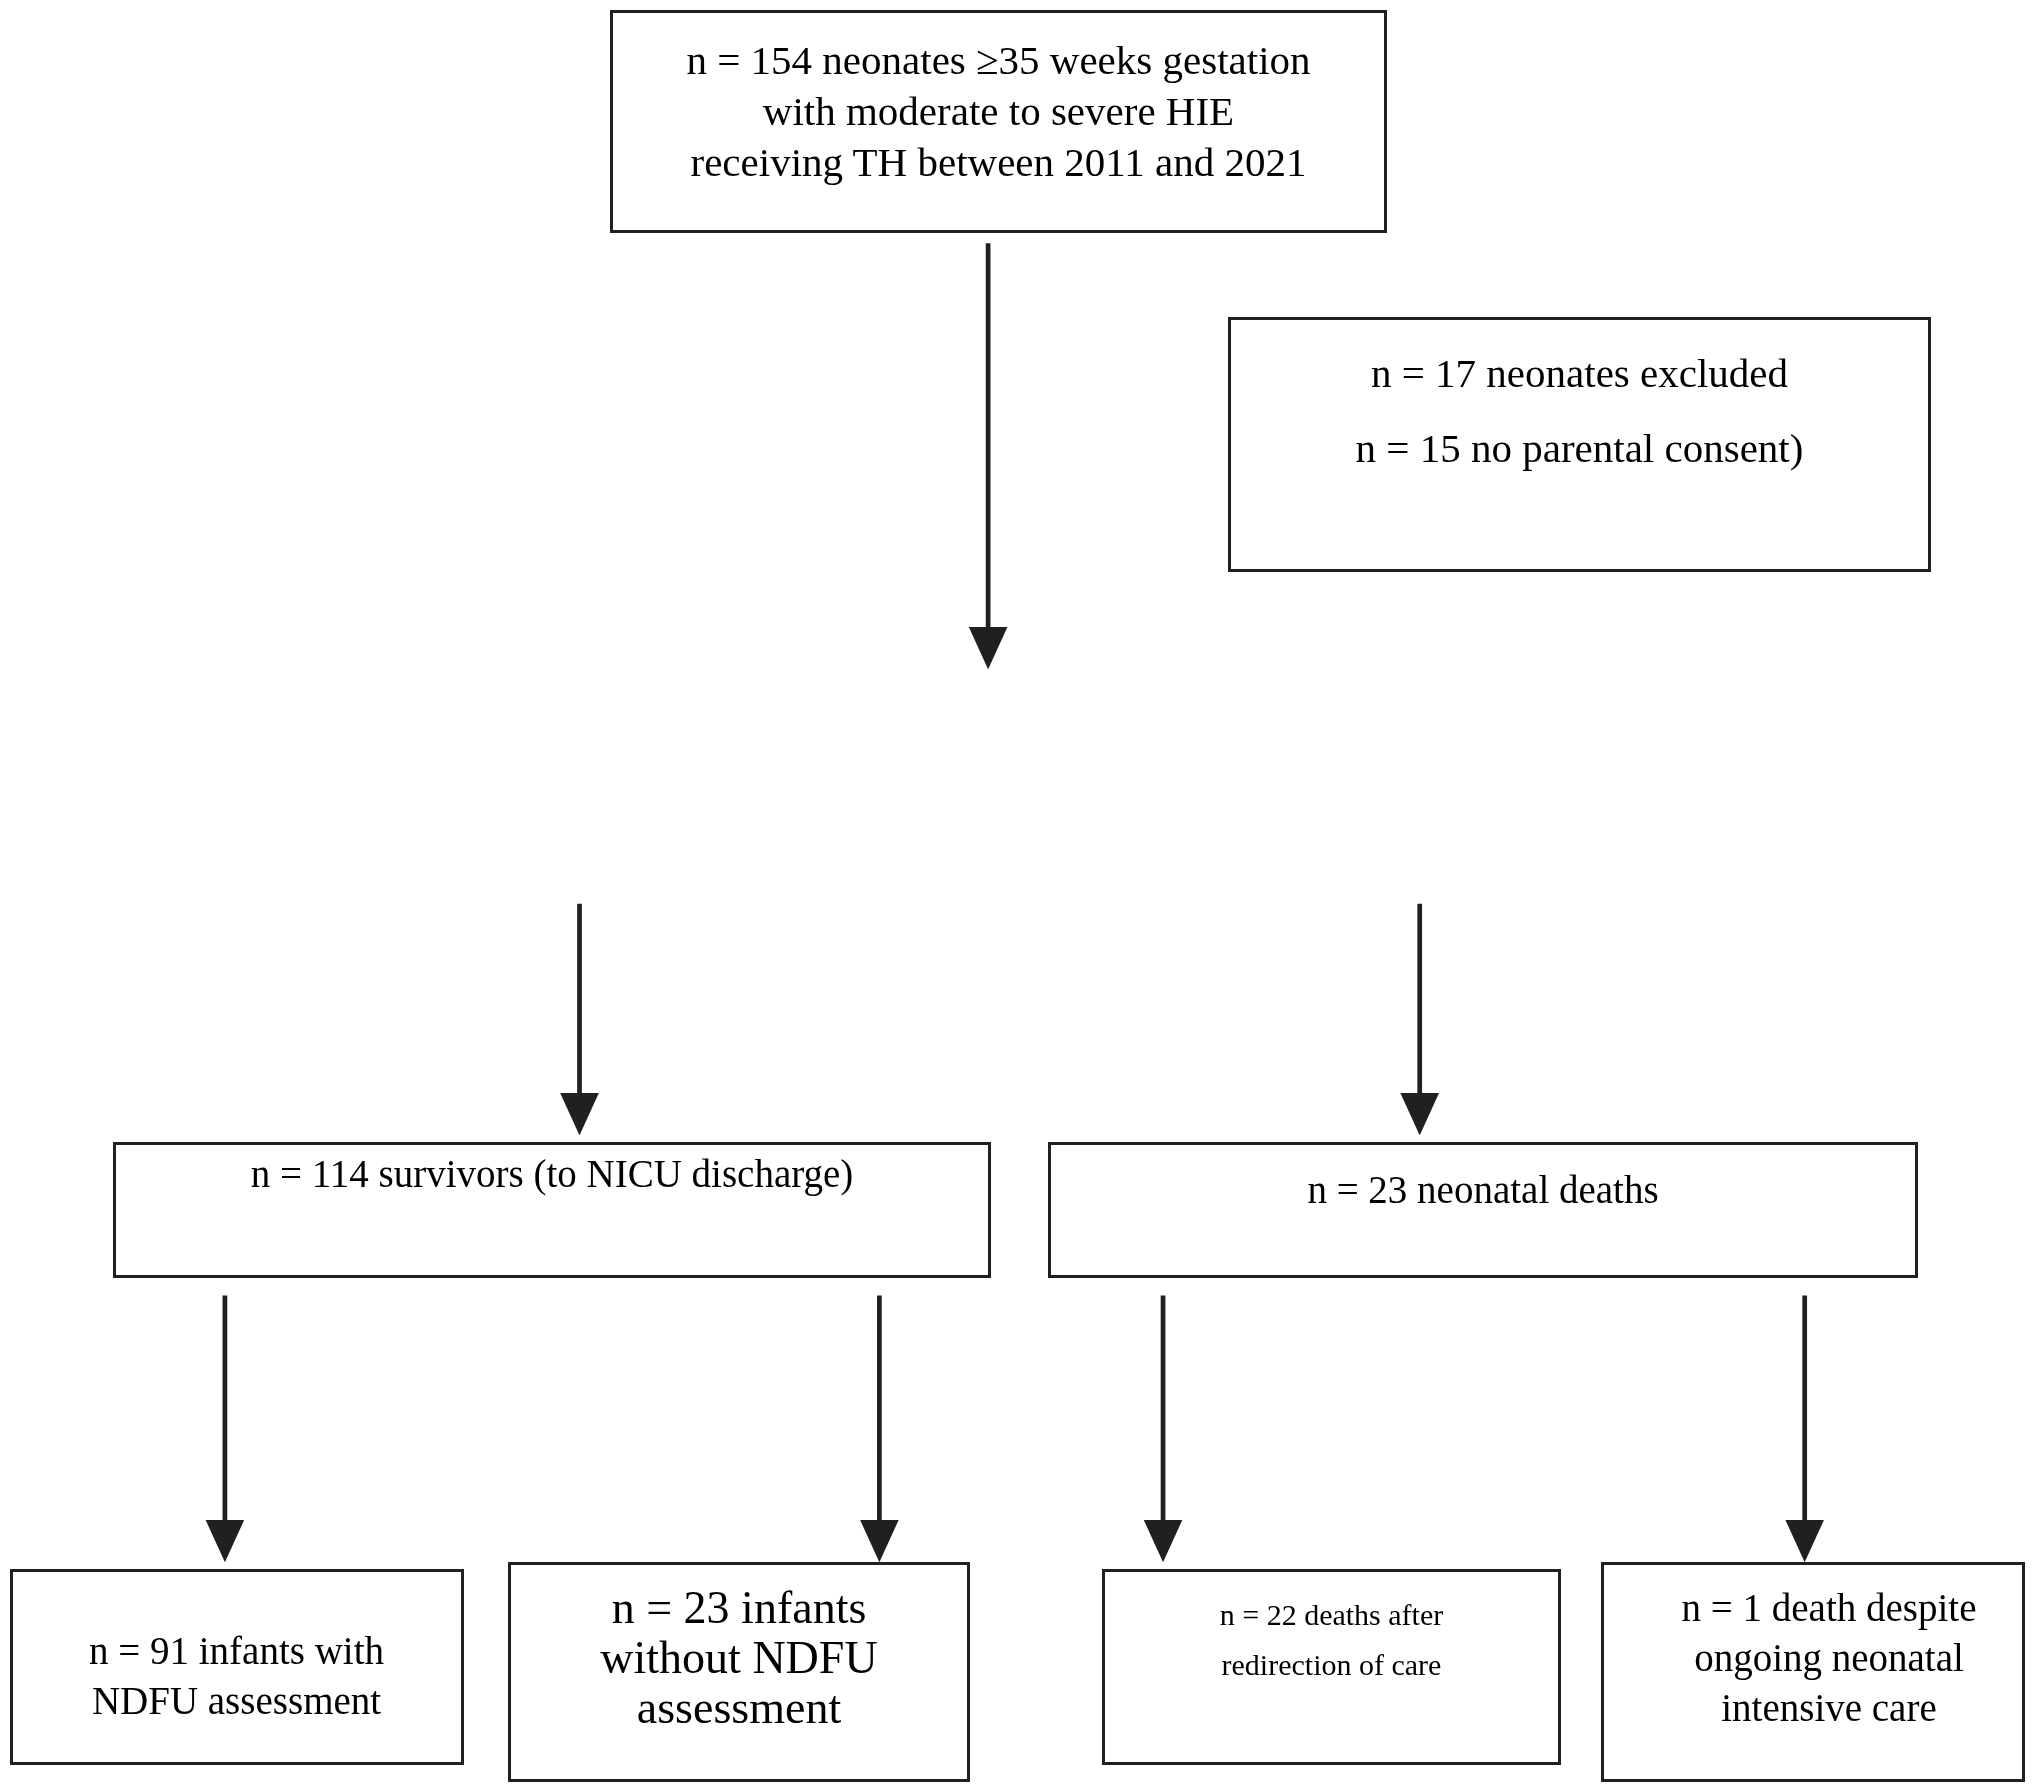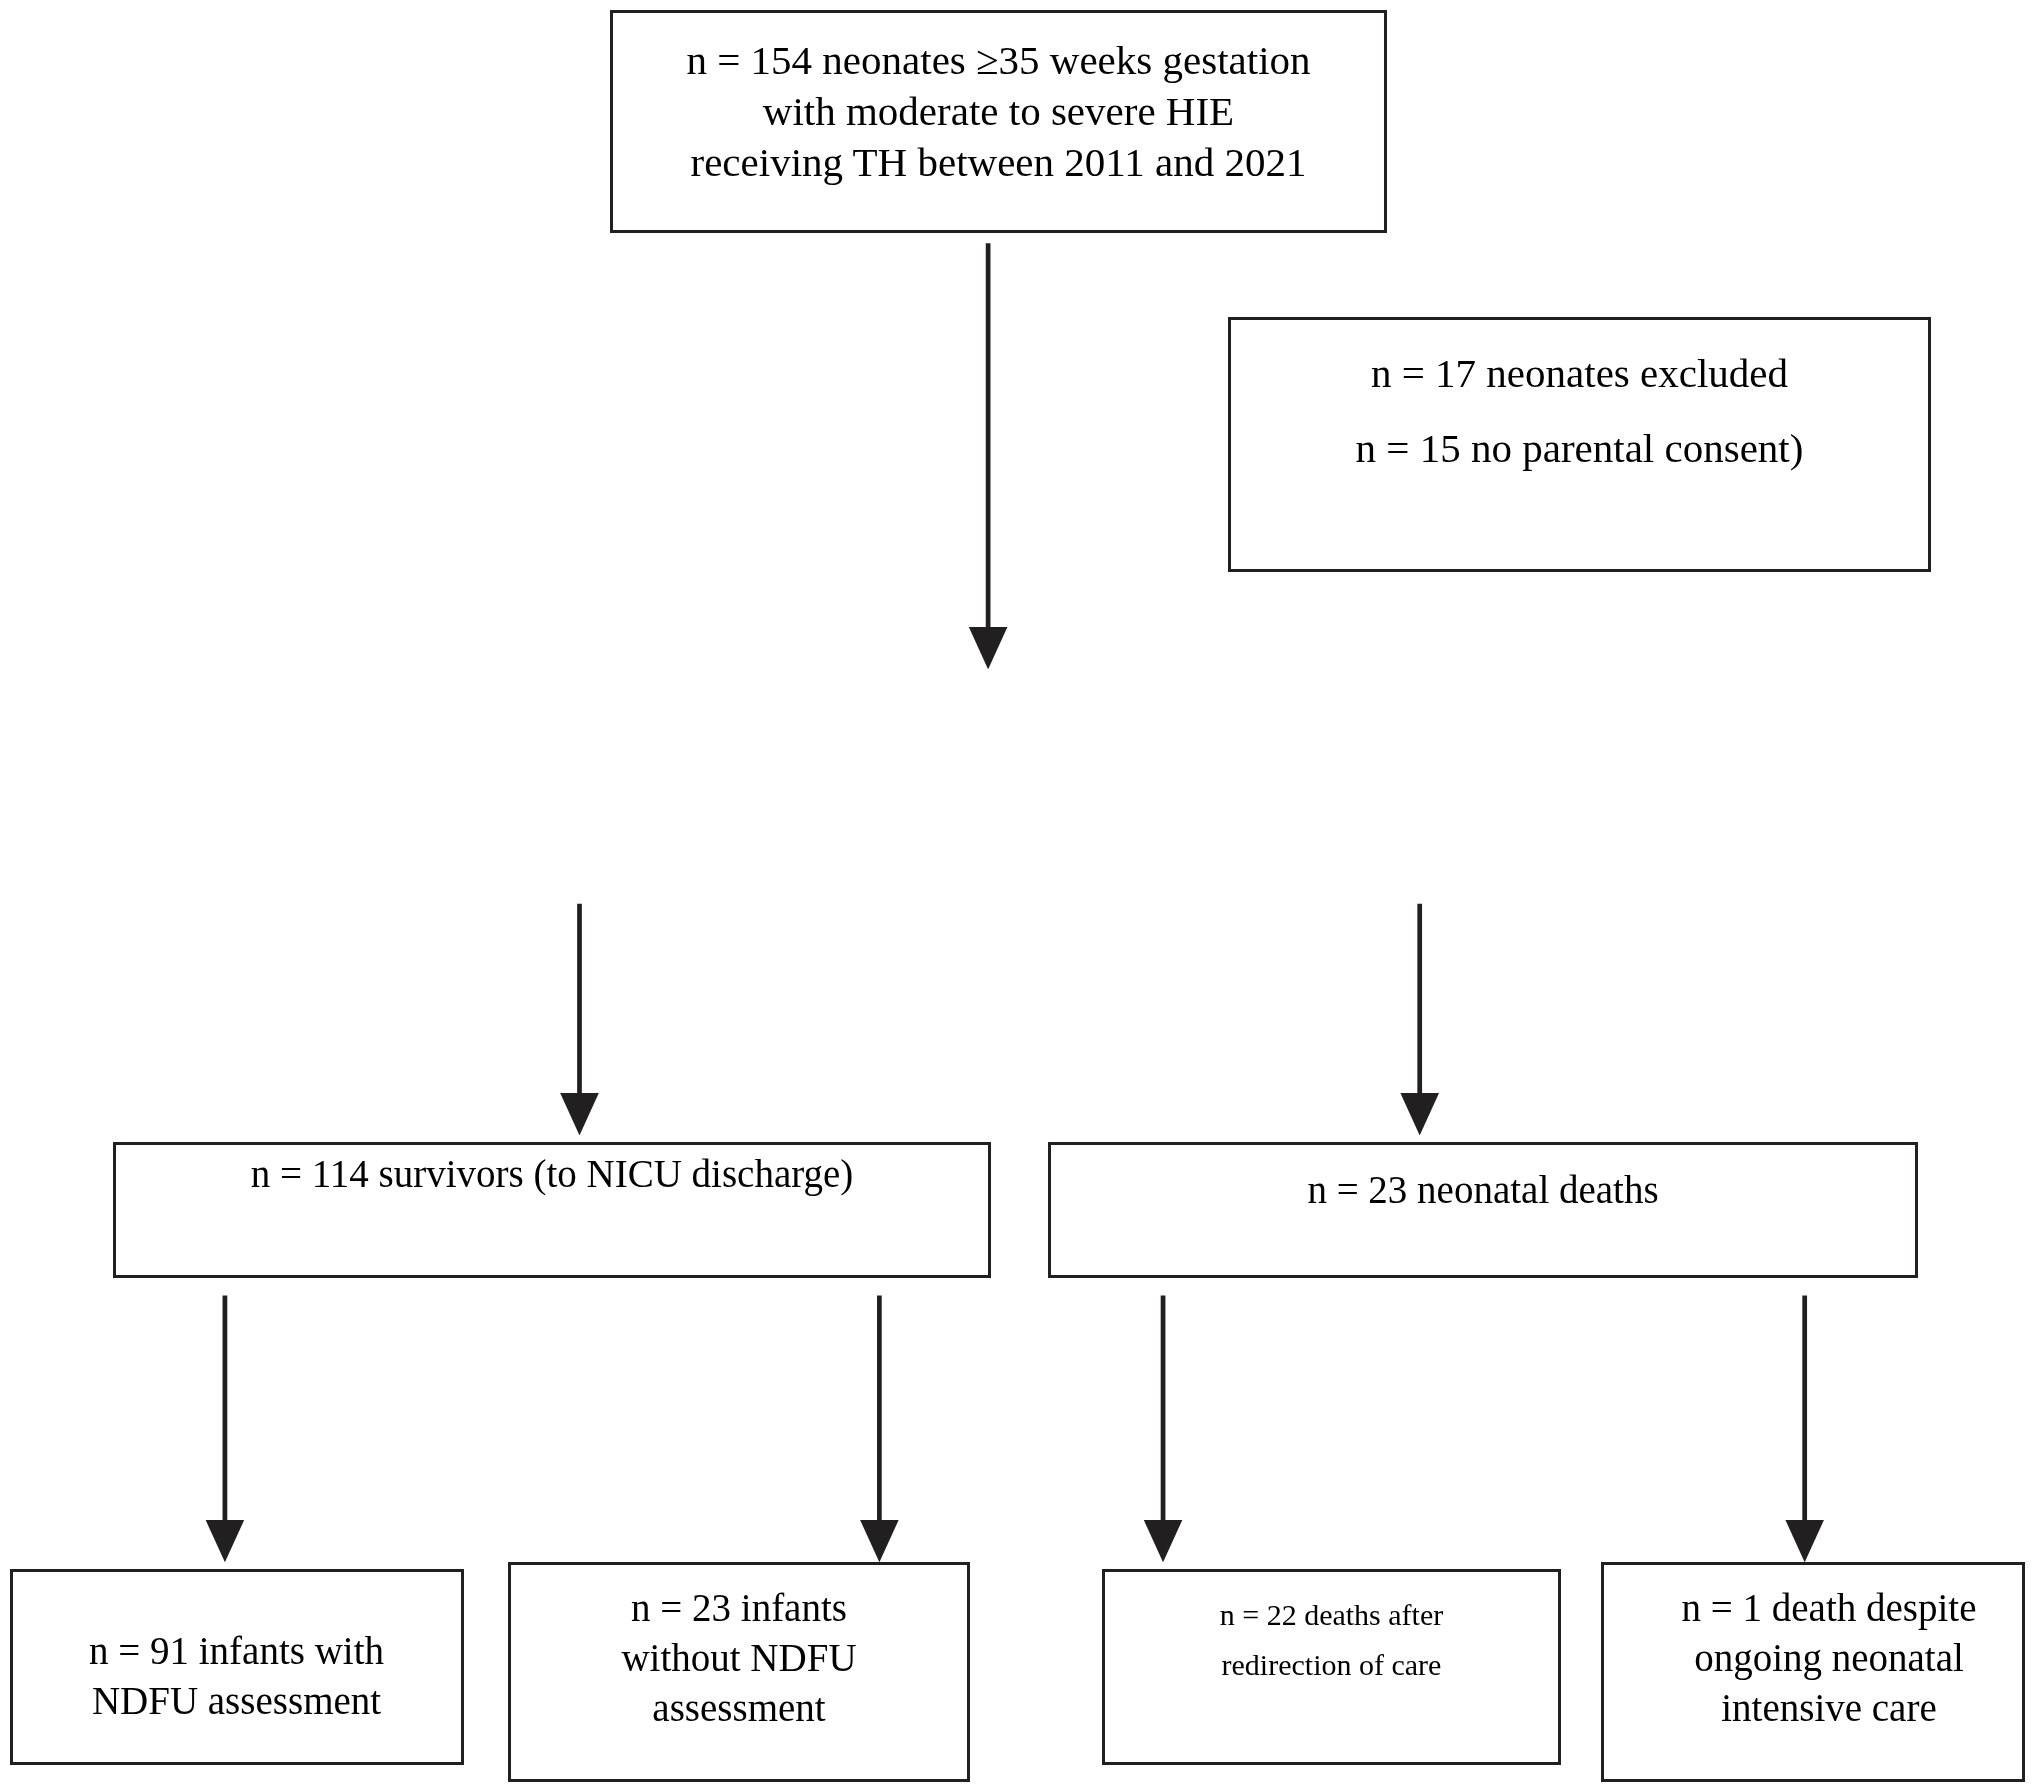--- a/index.html
+++ b/index.html
@@ -54,21 +54,21 @@
   #node-deaths {
     left: 1048px; top: 1142px; width: 870px; height: 136px;
     font-size: 39px; line-height: 50px; padding-top: 20px;
   }
   #node-ndfu-yes {
     left: 9.5px;   top: 1569px; width: 454px; height: 196px;
     font-size: 39px; line-height: 50px; padding-top: 17.6px; justify-content: center;
   }
   #node-ndfu-no {
     left: 508px;  top: 1562px; width: 462px; height: 220px;
-    font-size: 39px; line-height: 50px; padding-top: 17.6px;
+    font-size: 46px; line-height: 50px; padding-top: 17.6px;
   }
   #node-redirection {
     left: 1102px; top: 1569px; width: 459px; height: 196px;
     font-size: 30px; line-height: 50px; padding-top: 17.6px;
   }
   #node-intensive {
     left: 1601px; top: 1562px; width: 424px; height: 220px;
     font-size: 39px; line-height: 50px; padding-top: 17.6px; padding-left: 32px;
   }
   #connectors {

